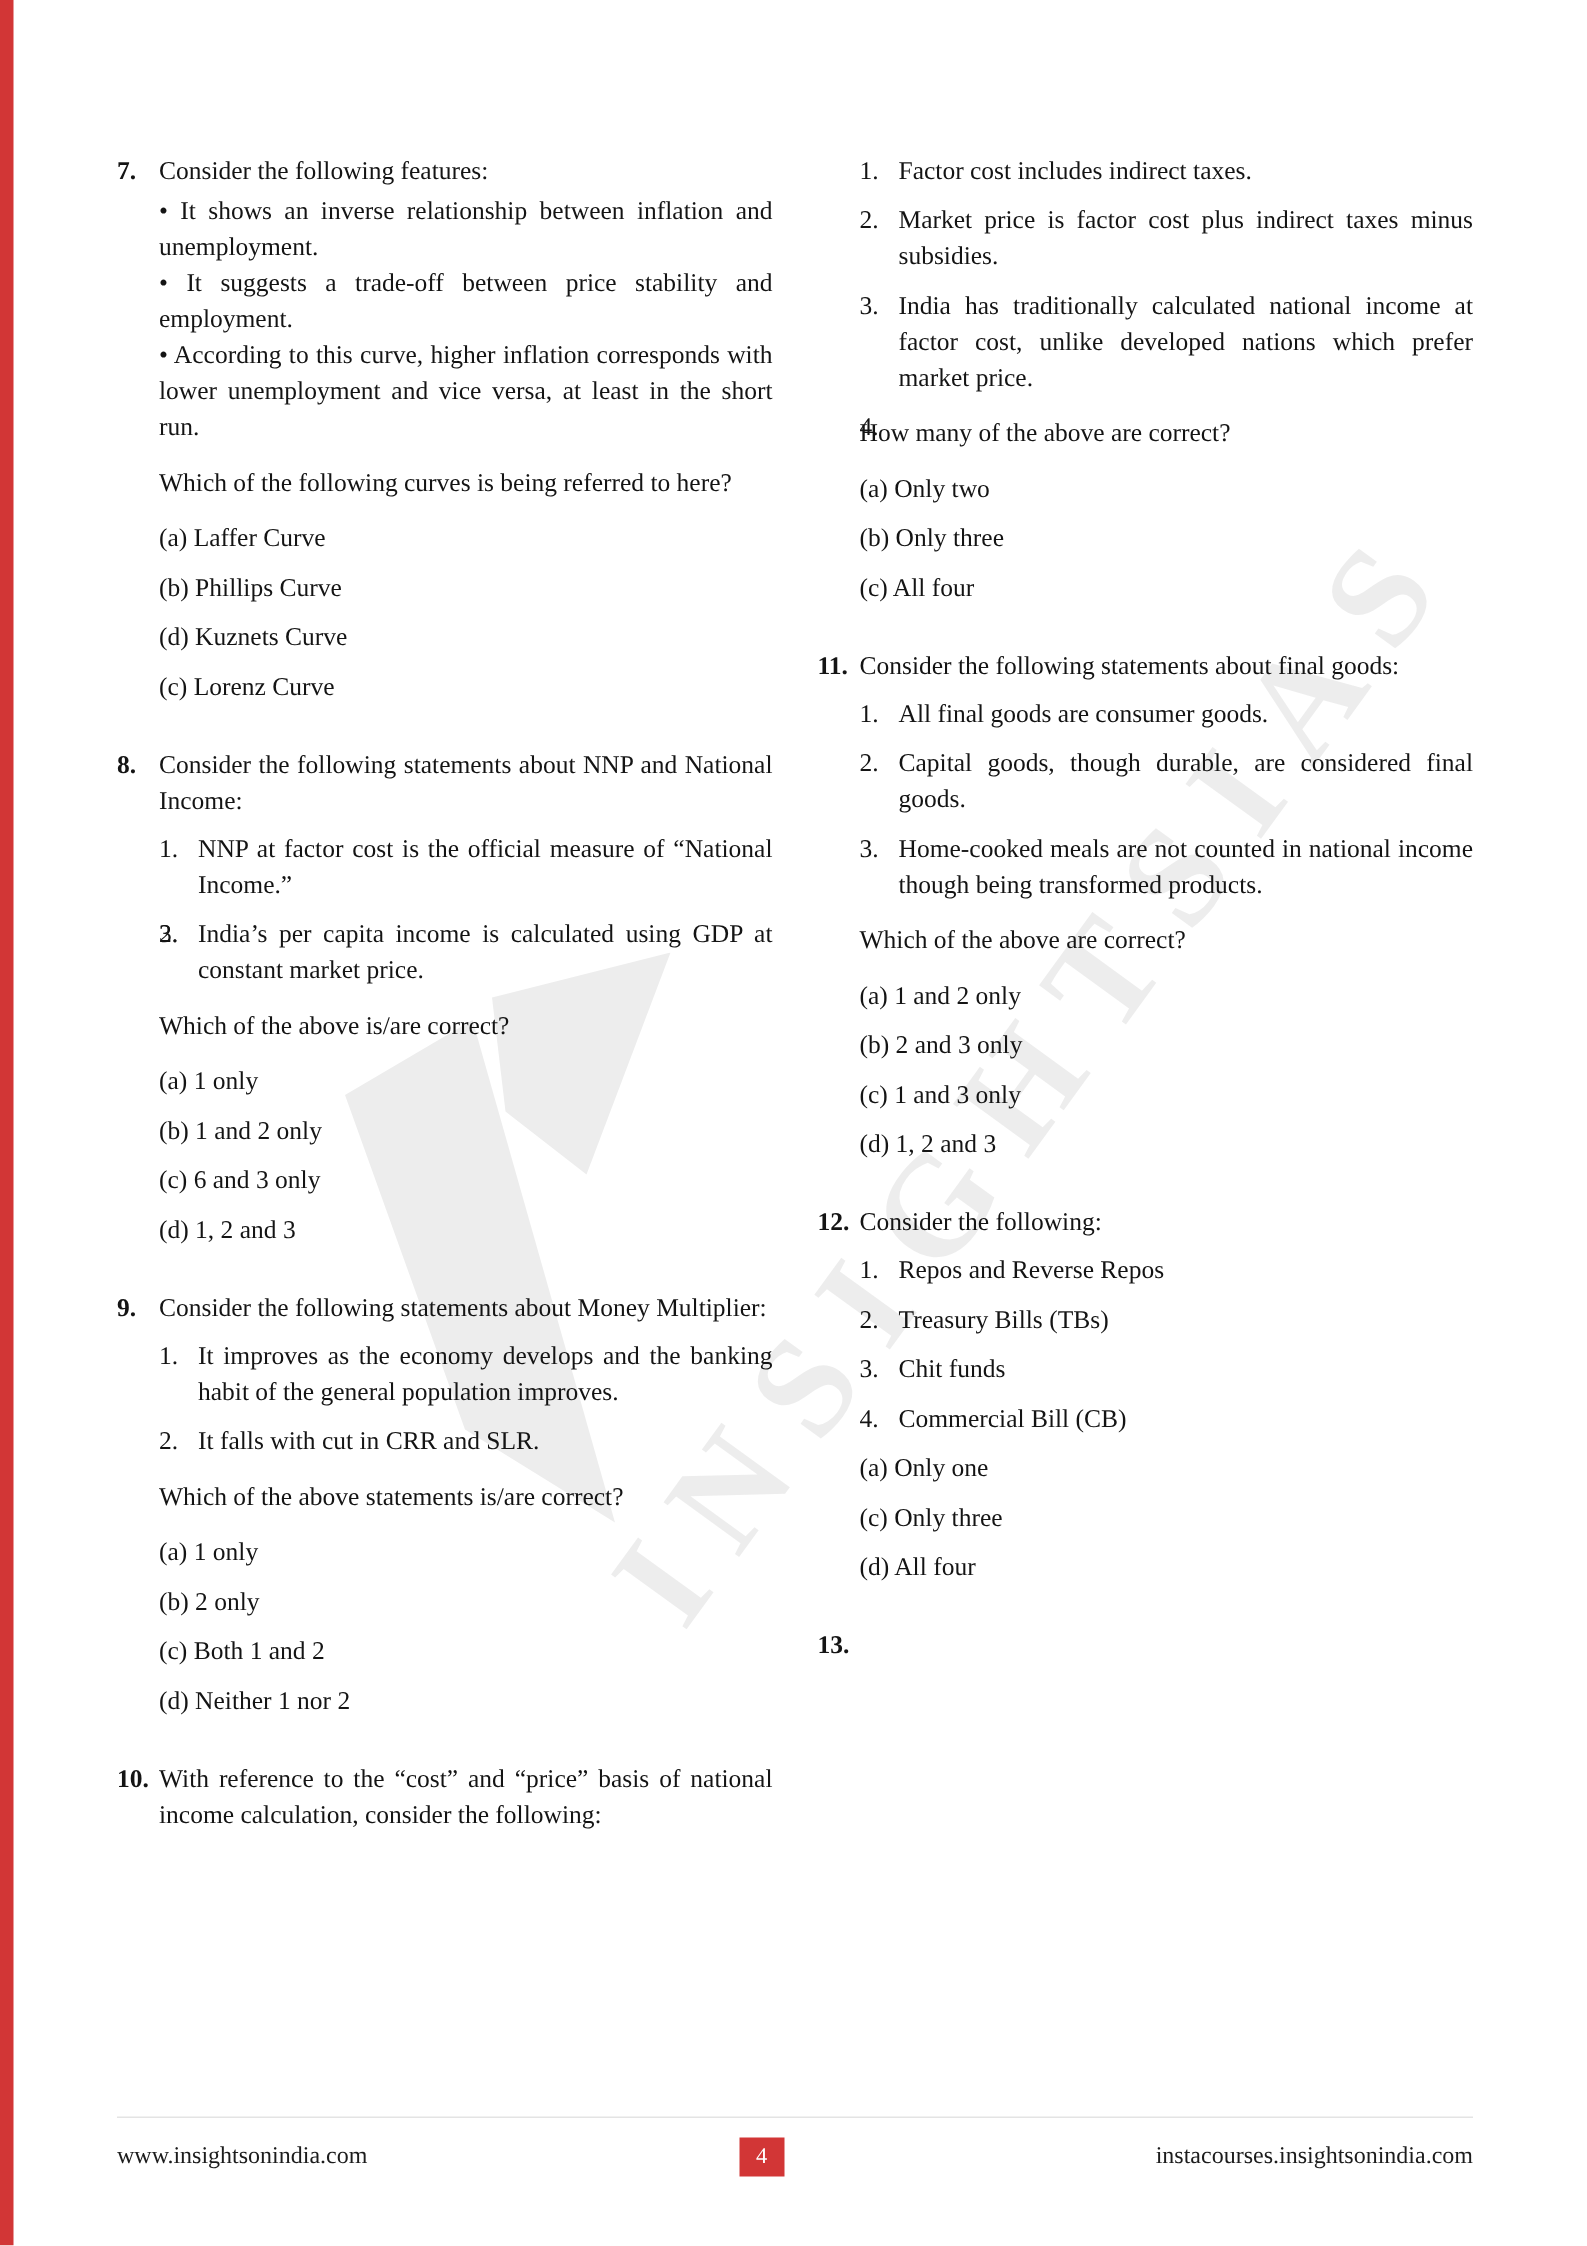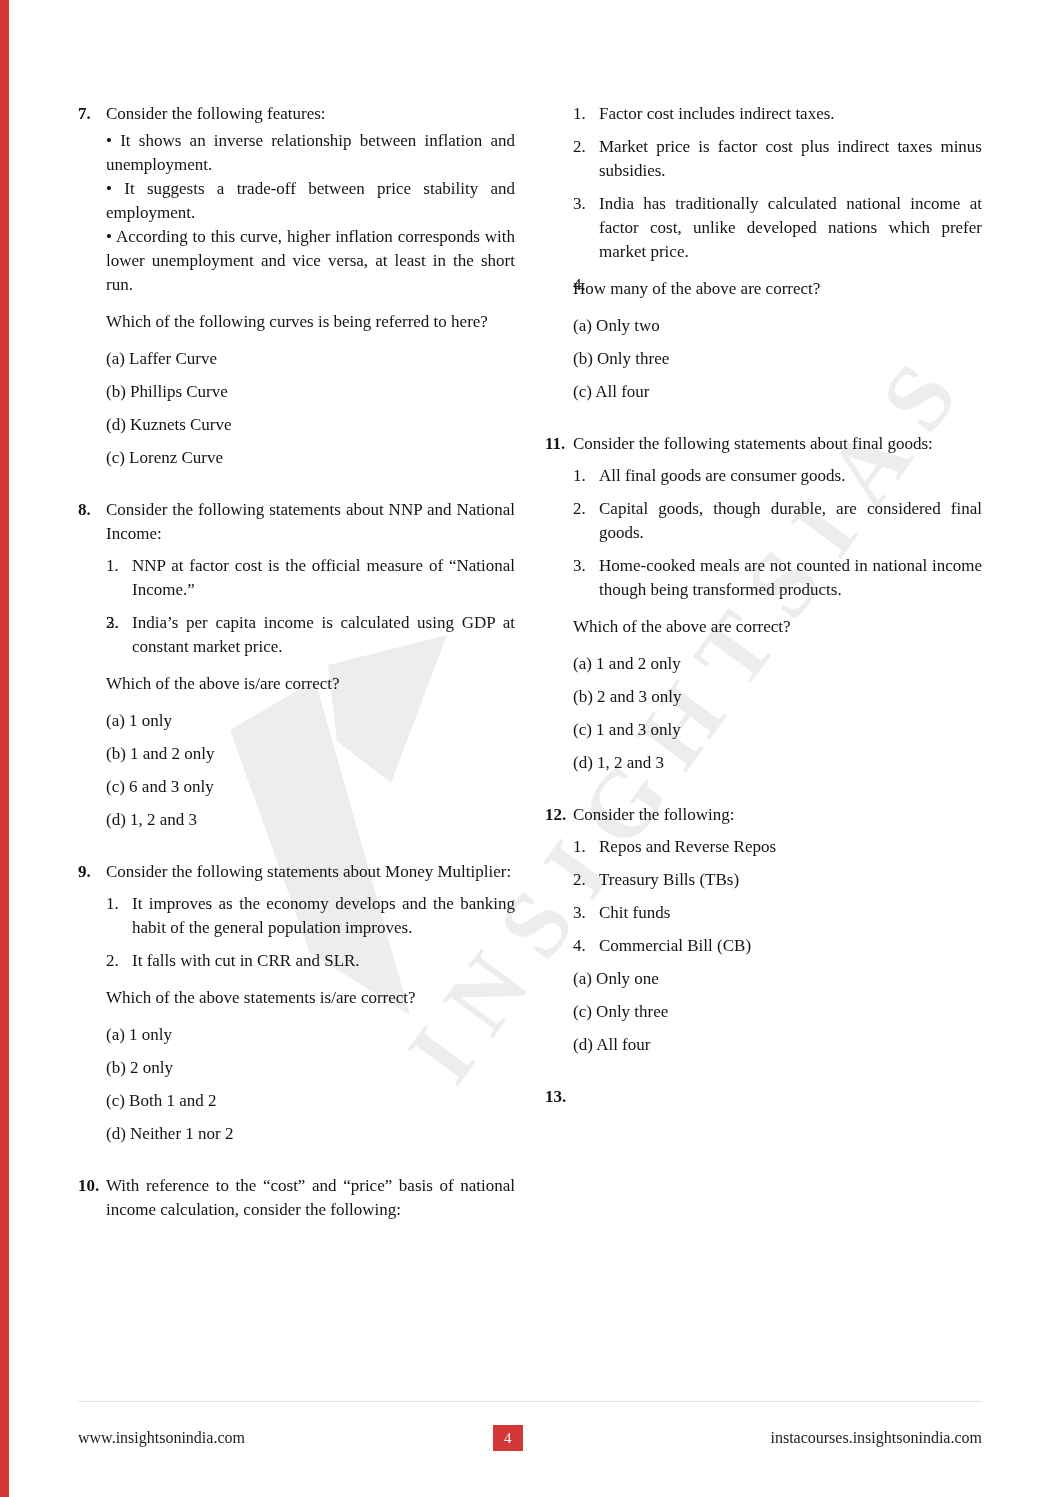--- a/index.html
+++ b/index.html
@@ -23,21 +23,21 @@
   .q-head{margin-bottom:8px}
   .q-head.tight{margin-bottom:3px}
   .bullet{margin-bottom:0}
   .stmt{position:relative;padding-left:26px;margin-bottom:9px}
   .s-num{position:absolute;left:0;top:0}
   .q-ask{margin:13px 0}
   .opt{margin-bottom:9px}
 
   
   .footer{position:absolute;left:78px;width:904px;bottom:46px;display:flex;align-items:center;justify-content:space-between;
-          font-size:16px;z-index:2;border-top:1px solid #e4e4e4;padding-top:23px}
+          font-size:16px;z-index:2;border-top:1px solid #e4e4e4;padding-top:13px}
   .page-box{background:var(--accent,#d23636);color:#ffffff;min-width:16px;height:26px;line-height:26px;text-align:center;
             padding:0 7px;font-size:15px}
   .f-url{color:#1c1c1c}
 </style>
 </head>
 <body>
 
 <div class="page">
   <div class="red-bar"></div>
 

